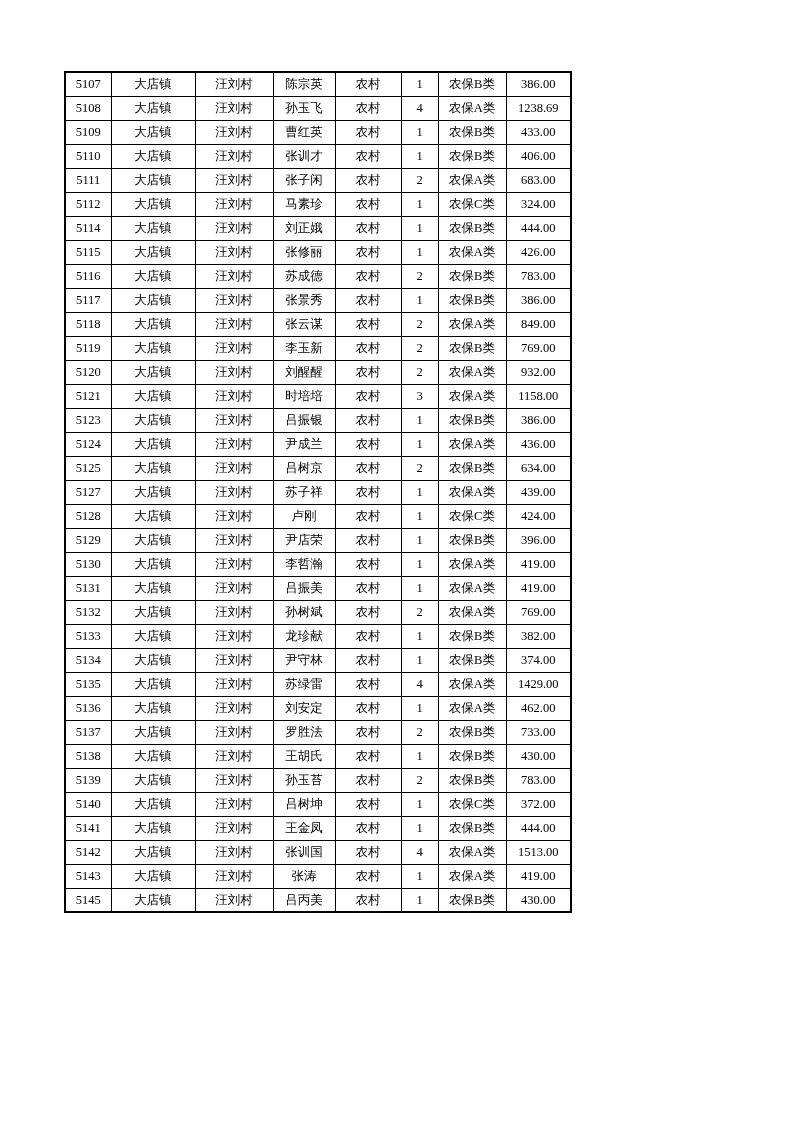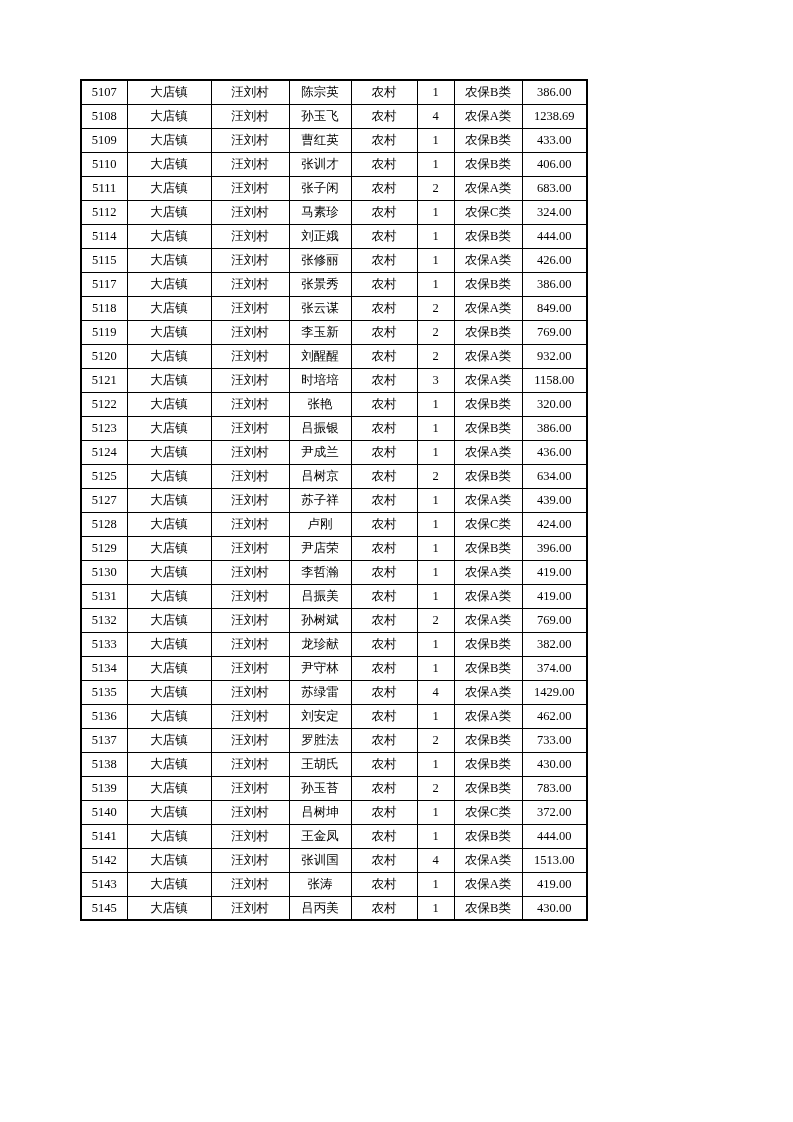--- a/index.html
+++ b/index.html
@@ -18,26 +18,25 @@
     position: absolute;
     left: 0;
     top: 0;
     width: 793px;
     height: 1122px;
     background: #ffffff;
   }
   table.data-table {
     position: absolute;
     left: 64px;
-    top: 79px;
+    top: 71px;
     width: 506px;
     border-collapse: collapse;
     table-layout: fixed;
     border: 2px solid #000000;
-    margin-left: 16px;
   }
   table.data-table td {
     border: 1px solid #000000;
     height: 24px;
     padding: 0 2px;
     text-align: center;
     vertical-align: middle;
     font-size: 12.5px;
     line-height: 1;
     white-space: nowrap;
@@ -144,20 +143,30 @@
           <td>5115</td>
           <td>大店镇</td>
           <td>汪刘村</td>
           <td>张修丽</td>
           <td>农村</td>
           <td>1</td>
           <td>农保A类</td>
           <td>426.00</td>
         </tr>
         <tr>
+          <td>5116</td>
+          <td>大店镇</td>
+          <td>汪刘村</td>
+          <td>苏成德</td>
+          <td>农村</td>
+          <td>2</td>
+          <td>农保B类</td>
+          <td>783.00</td>
+        </tr>
+        <tr>
           <td>5117</td>
           <td>大店镇</td>
           <td>汪刘村</td>
           <td>张景秀</td>
           <td>农村</td>
           <td>1</td>
           <td>农保B类</td>
           <td>386.00</td>
         </tr>
         <tr>
@@ -192,30 +201,20 @@
         </tr>
         <tr>
           <td>5121</td>
           <td>大店镇</td>
           <td>汪刘村</td>
           <td>时培培</td>
           <td>农村</td>
           <td>3</td>
           <td>农保A类</td>
           <td>1158.00</td>
-        </tr>
-        <tr>
-          <td>5122</td>
-          <td>大店镇</td>
-          <td>汪刘村</td>
-          <td>张艳</td>
-          <td>农村</td>
-          <td>1</td>
-          <td>农保B类</td>
-          <td>320.00</td>
         </tr>
         <tr>
           <td>5123</td>
           <td>大店镇</td>
           <td>汪刘村</td>
           <td>吕振银</td>
           <td>农村</td>
           <td>1</td>
           <td>农保B类</td>
           <td>386.00</td>

